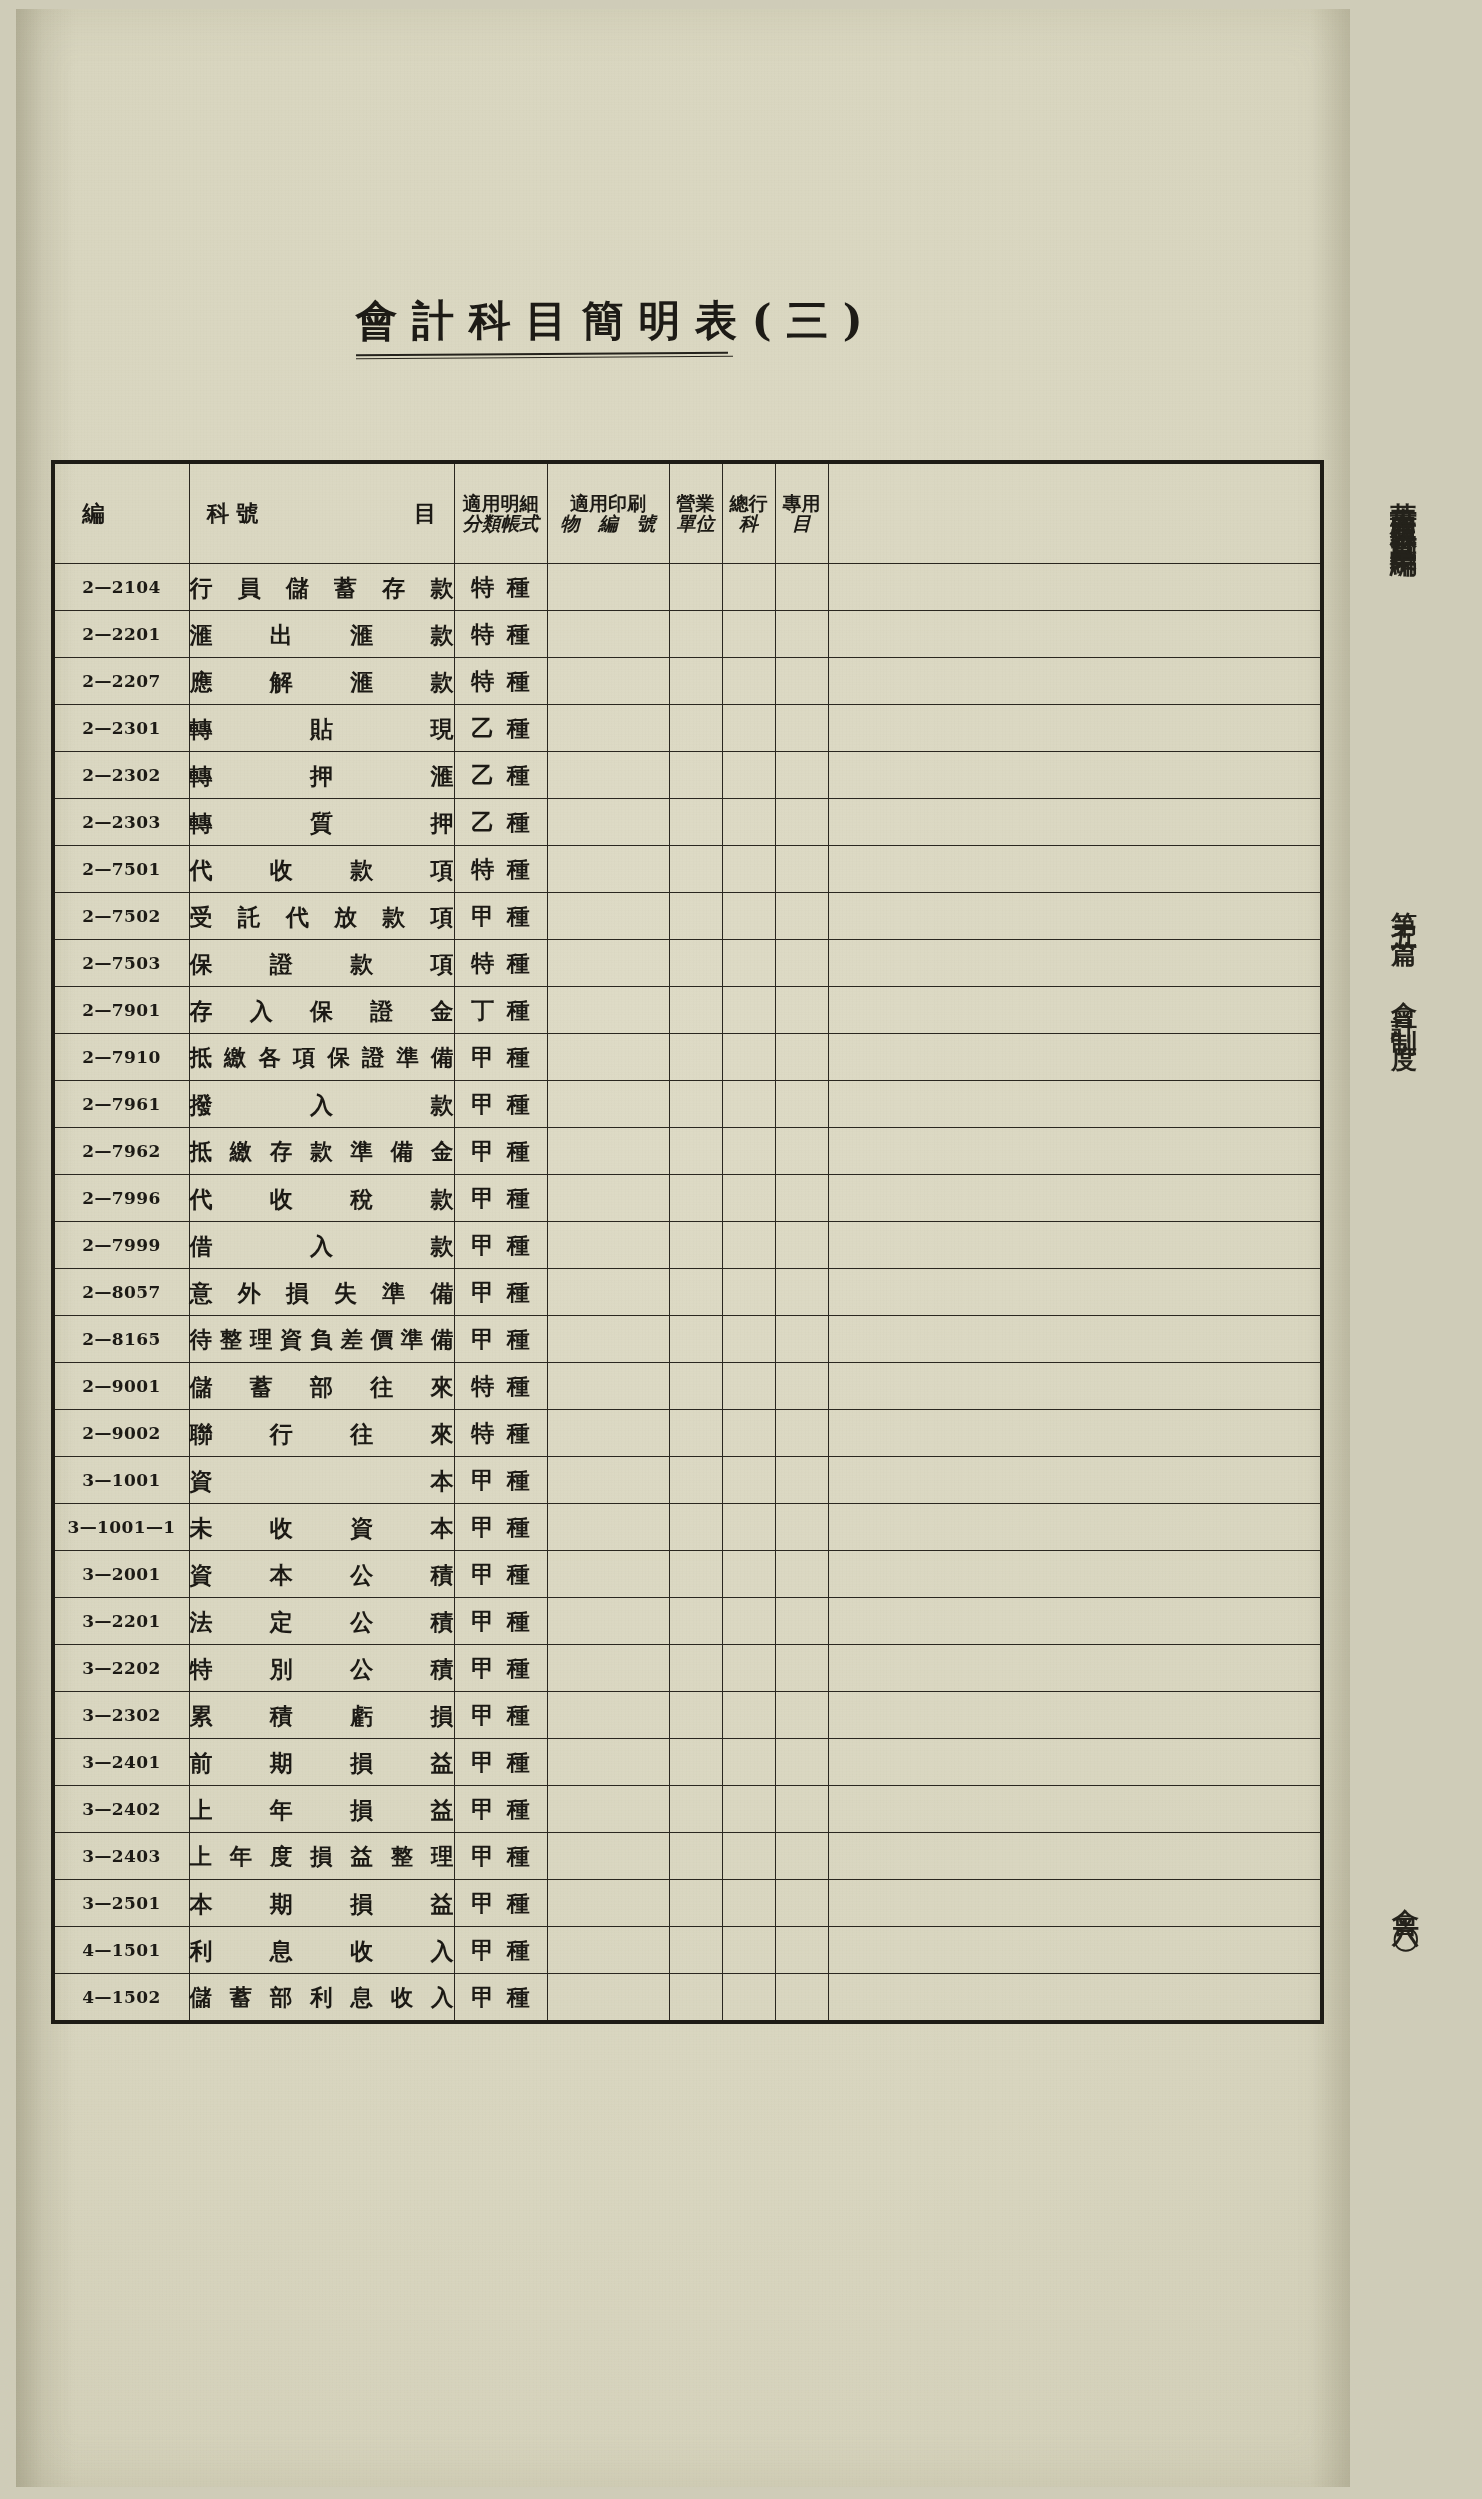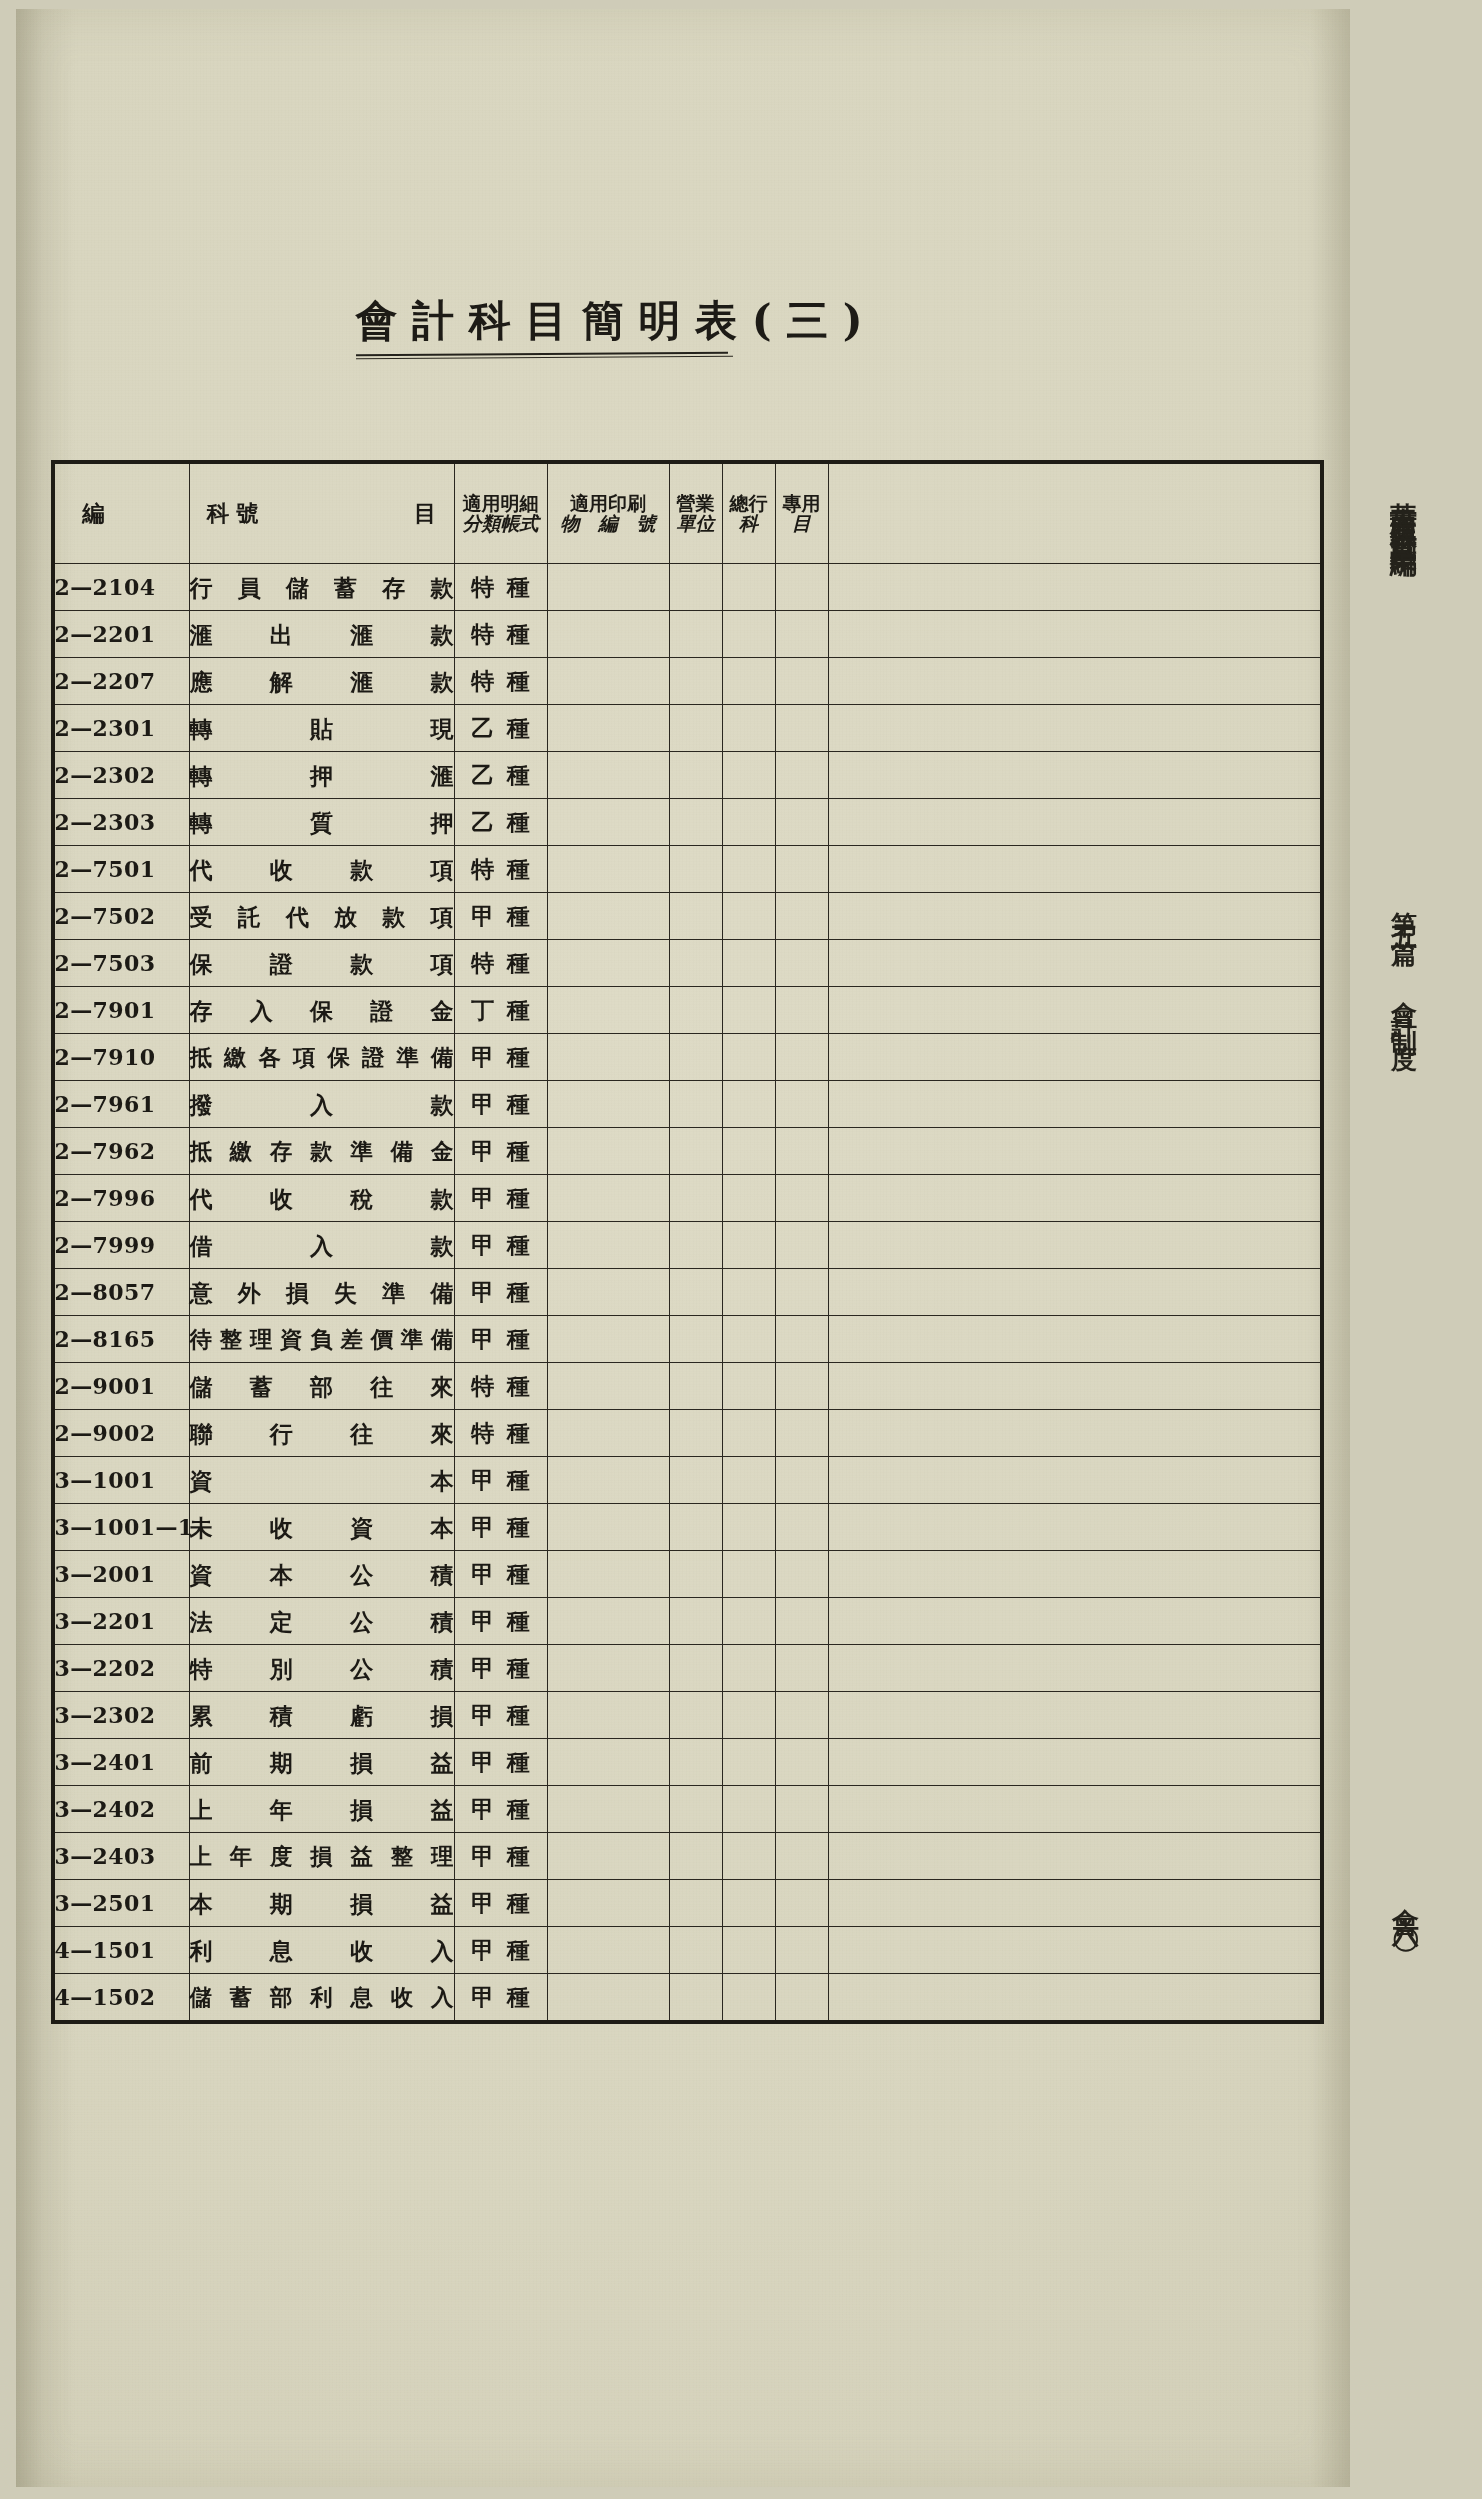--- a/index.html
+++ b/index.html
@@ -142,21 +142,22 @@
     font-size: 19px;
     line-height: 1.10;
     letter-spacing: 0px;
     white-space: nowrap;
   }
   .hdr-2line .l2 { display: block; font-style: italic; }
 
   
   tr.row td { height: 46px; }
   td.code {
-    font-size: 22px;
+    text-align: center;
+    font-size: 17px;
     letter-spacing: 0.4px;
     font-family: "DejaVu Serif", "Liberation Serif", serif;
     white-space: nowrap;
   }
   td.name { padding: 0 13.8px; }
   .name-inner {
     display: flex;
     justify-content: space-between;
     font-size: 23px;
     line-height: 1;

